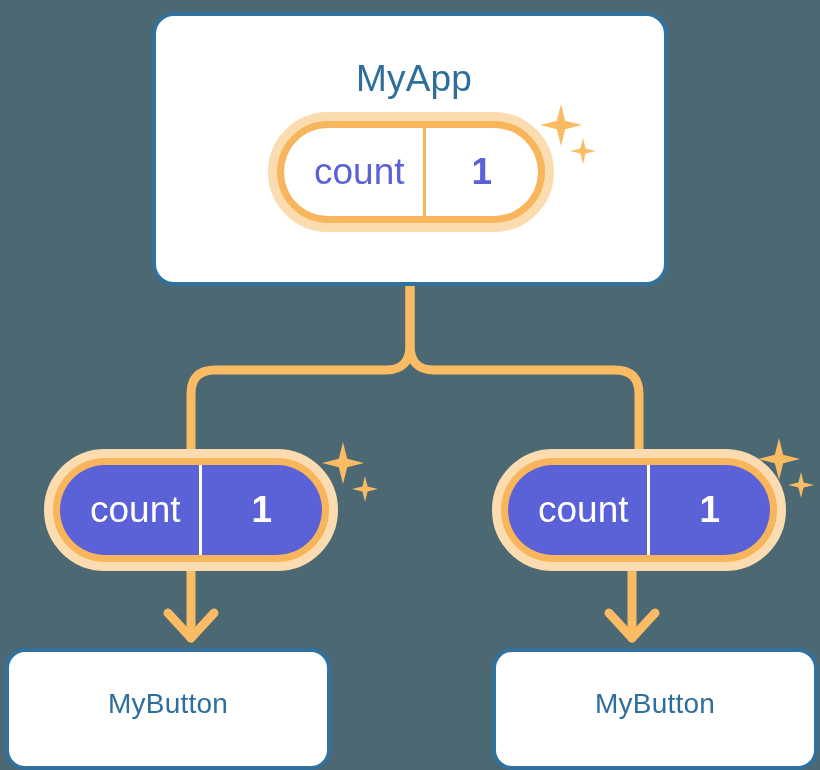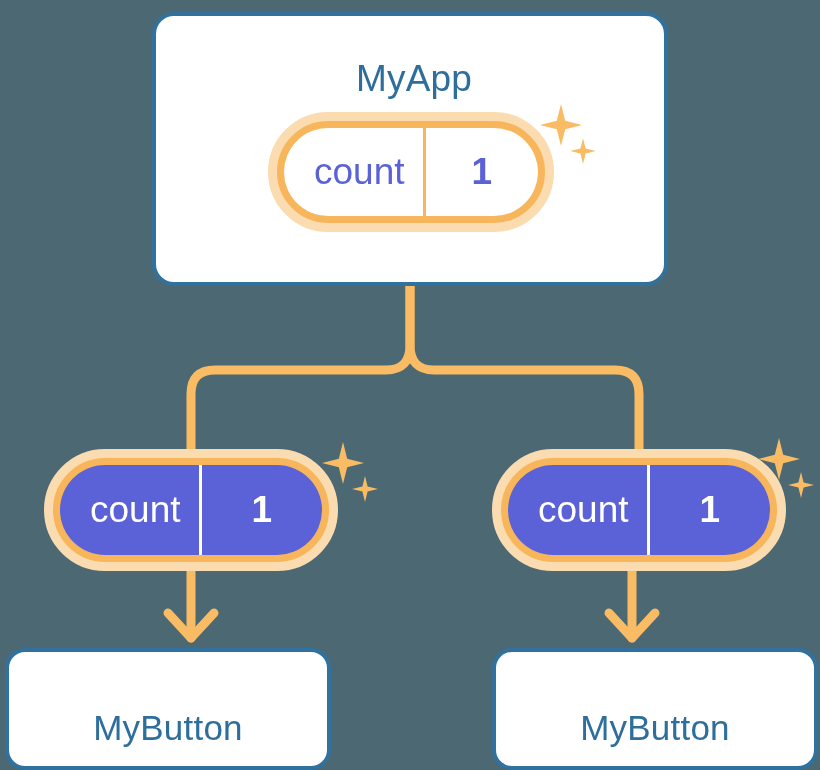--- a/index.html
+++ b/index.html
@@ -75,22 +75,21 @@
     border-radius: 20px;
   }
   #btn-card-left  { left: 5px;   top: 648px; }
   #btn-card-right { left: 492px; top: 648px; }
 
   .btn-card .card-title {
     position: absolute;
     left: 0;
     right: 0;
     top: 38px;
-    font-size: 35px;
-    margin-top: 20px;
+    font-size: 28px;
   }
 
   
   .pill {
     position: absolute;
     box-sizing: border-box;
     border-radius: 999px;
     
     border: 9px solid #fbdcb0;
     background: #f7b65c;

